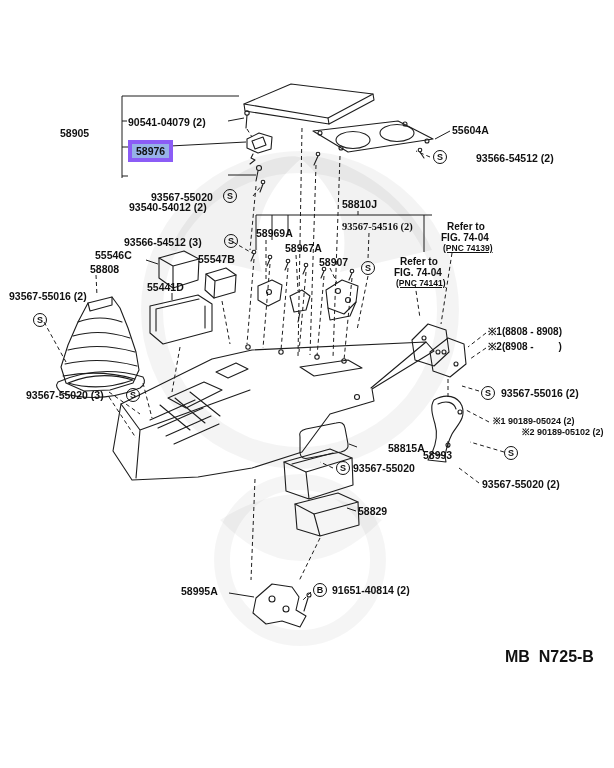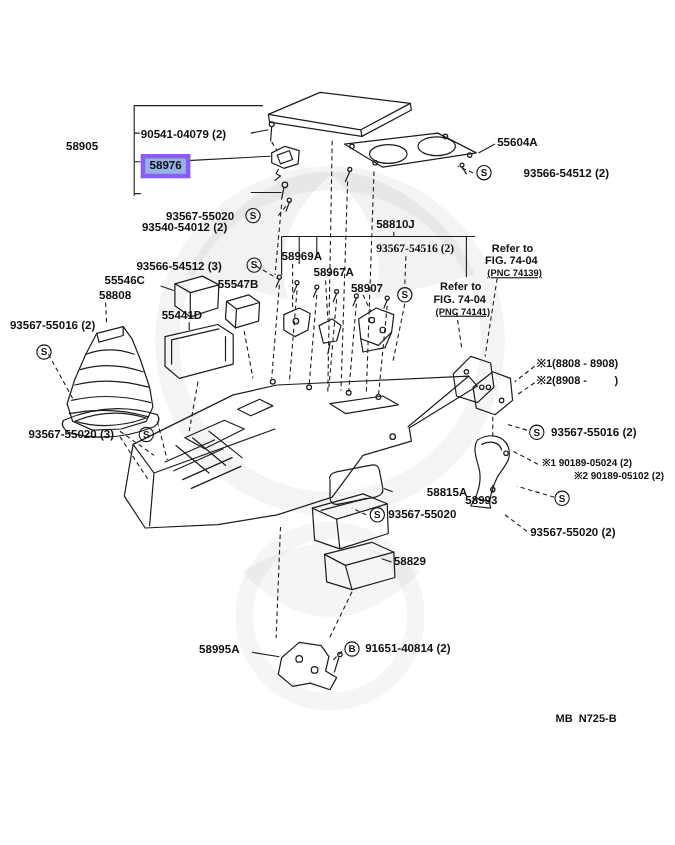--- a/index.html
+++ b/index.html
@@ -10,21 +10,21 @@
   .artwork{position:absolute;left:0;top:0;}
   .label{
     position:absolute;font-size:10.5px;font-weight:bold;color:#111;
     line-height:1.15;white-space:pre;letter-spacing:0;
   }
   .label.refer{font-size:10px;}
   .label.note{font-size:10px;}
   .label.small{font-size:8.5px;text-decoration:underline;}
   .label.small2{font-size:9px;}
   .label.hl{padding:1px 4px;border:4px solid #8b5cf6;}
-  .label.footer{font-size:10px;}
+  .label.footer{font-size:16px;}
   .sym{
     position:absolute;width:14px;height:14px;box-sizing:border-box;
     border:1.4px solid #111;border-radius:50%;
     font-size:9px;font-weight:bold;color:#111;
     display:flex;align-items:center;justify-content:center;line-height:1;
   }
 </style>
 </head>
 <body>
 

